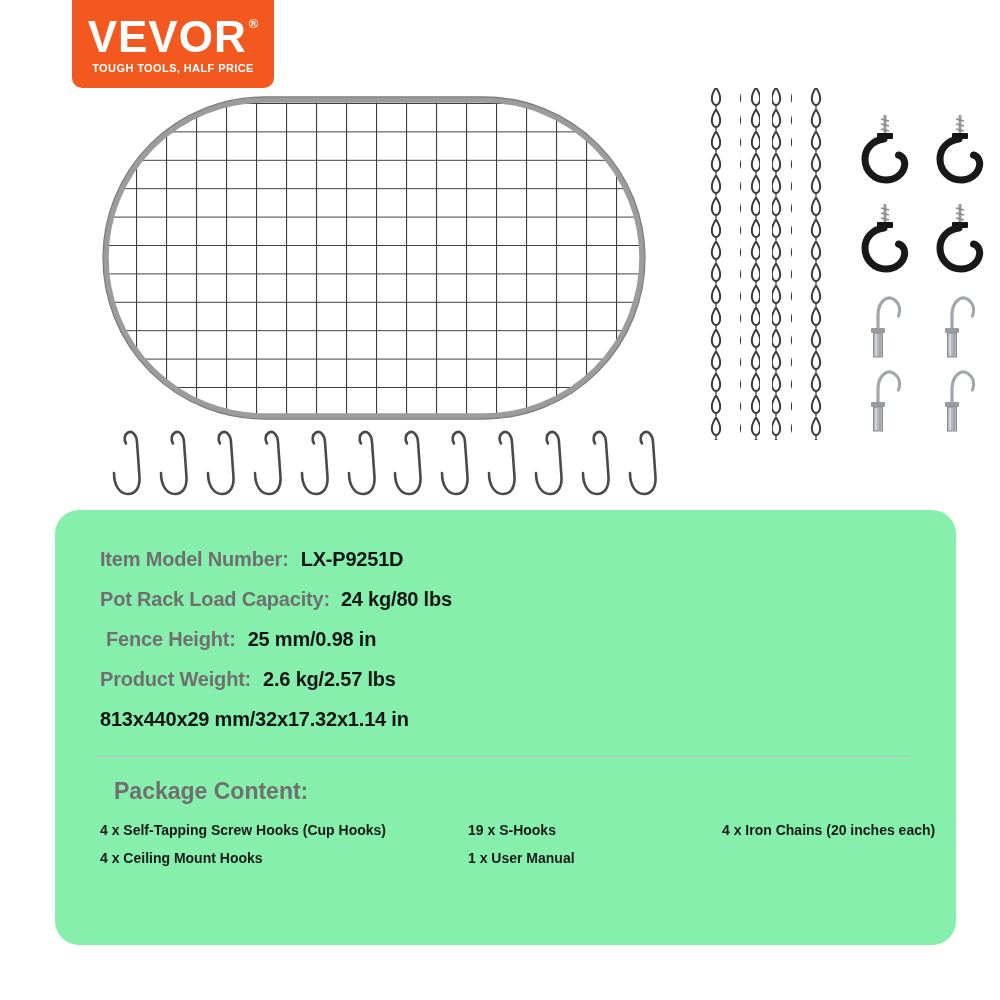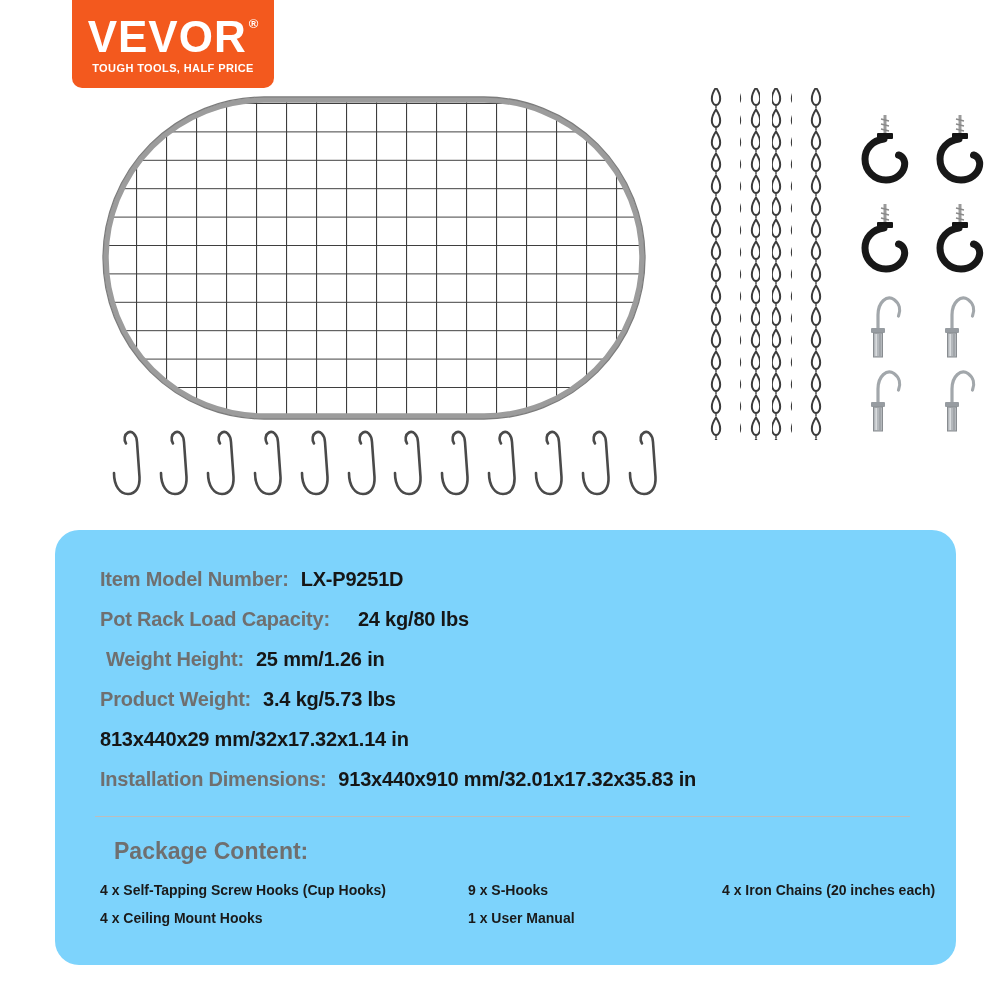--- a/index.html
+++ b/index.html
@@ -38,29 +38,29 @@
     justify-items: center;
   }
   .s-hooks-row {
     position: absolute; left: 108px; top: 427px; width: 556px; height: 74px;
     display: flex; justify-content: space-between; align-items: flex-start;
   }
 
   
   .panel {
     position: absolute; left: 55px; top: 510px; width: 901px; height: 435px;
-    background: #7dd3fc; border-radius: 24px; padding-top: 38px; margin-top: 20px;
+    background: #86efac; border-radius: 24px; padding-top: 38px;
   }
   .spec-row {
     display: flex; align-items: baseline; gap: 12px;
     padding-left: 45px; font-size: 20px; font-weight: 700;
     line-height: 23px; margin-bottom: 17px; letter-spacing: -0.2px;
   }
   .spec-row:nth-of-type(3) { padding-left: 51px; }
-  .spec-row:nth-of-type(2) { gap: 28px; }
+  .spec-row:nth-of-type(2) { gap: 11px; }
   .spec-label { color: #6f6f6f; white-space: nowrap; }
   .spec-value { color: #161616; white-space: nowrap; }
 
   .divider {
     margin: 25px 46px 0 40px; border-top: 1.5px solid #bdbdbd; height: 0;
   }
   .pkg-heading {
     padding-left: 59px; margin-top: 21px;
     font-size: 23px; font-weight: 700; color: #6f6f6f; line-height: 26px;
   }
@@ -209,39 +209,35 @@
 <div class="panel">
   <div class="spec-row">
     <span class="spec-label">Item Model Number:</span>
     <span class="spec-value">LX-P9251D</span>
   </div>
   <div class="spec-row">
     <span class="spec-label">Pot Rack Load Capacity:</span>
     <span class="spec-value">24 kg/80 lbs</span>
   </div>
   <div class="spec-row">
-    <span class="spec-label">Weight Height:</span>
-    <span class="spec-value">25 mm/1.26 in</span>
+    <span class="spec-label">Fence Height:</span>
+    <span class="spec-value">25 mm/0.98 in</span>
   </div>
   <div class="spec-row">
     <span class="spec-label">Product Weight:</span>
-    <span class="spec-value">3.4 kg/5.73 lbs</span>
+    <span class="spec-value">2.6 kg/2.57 lbs</span>
   </div>
   <div class="spec-row">
     <span class="spec-value">813x440x29 mm/32x17.32x1.14 in</span>
-  </div>
-  <div class="spec-row">
-    <span class="spec-label">Installation Dimensions:</span>
-    <span class="spec-value">913x440x910 mm/32.01x17.32x35.83 in</span>
   </div>
 
   <div class="divider"></div>
 
   <div class="pkg-heading">Package Content:</div>
 
   <div class="pkg-grid">
     <div class="pkg-item">4 x Self-Tapping Screw Hooks (Cup Hooks)</div>
-    <div class="pkg-item">9 x S-Hooks</div>
+    <div class="pkg-item">19 x S-Hooks</div>
     <div class="pkg-item">4 x Iron Chains (20 inches each)</div>
     <div class="pkg-item">4 x Ceiling Mount Hooks</div>
     <div class="pkg-item">1 x User Manual</div>
   </div>
 </div>
 
 </body></html>

